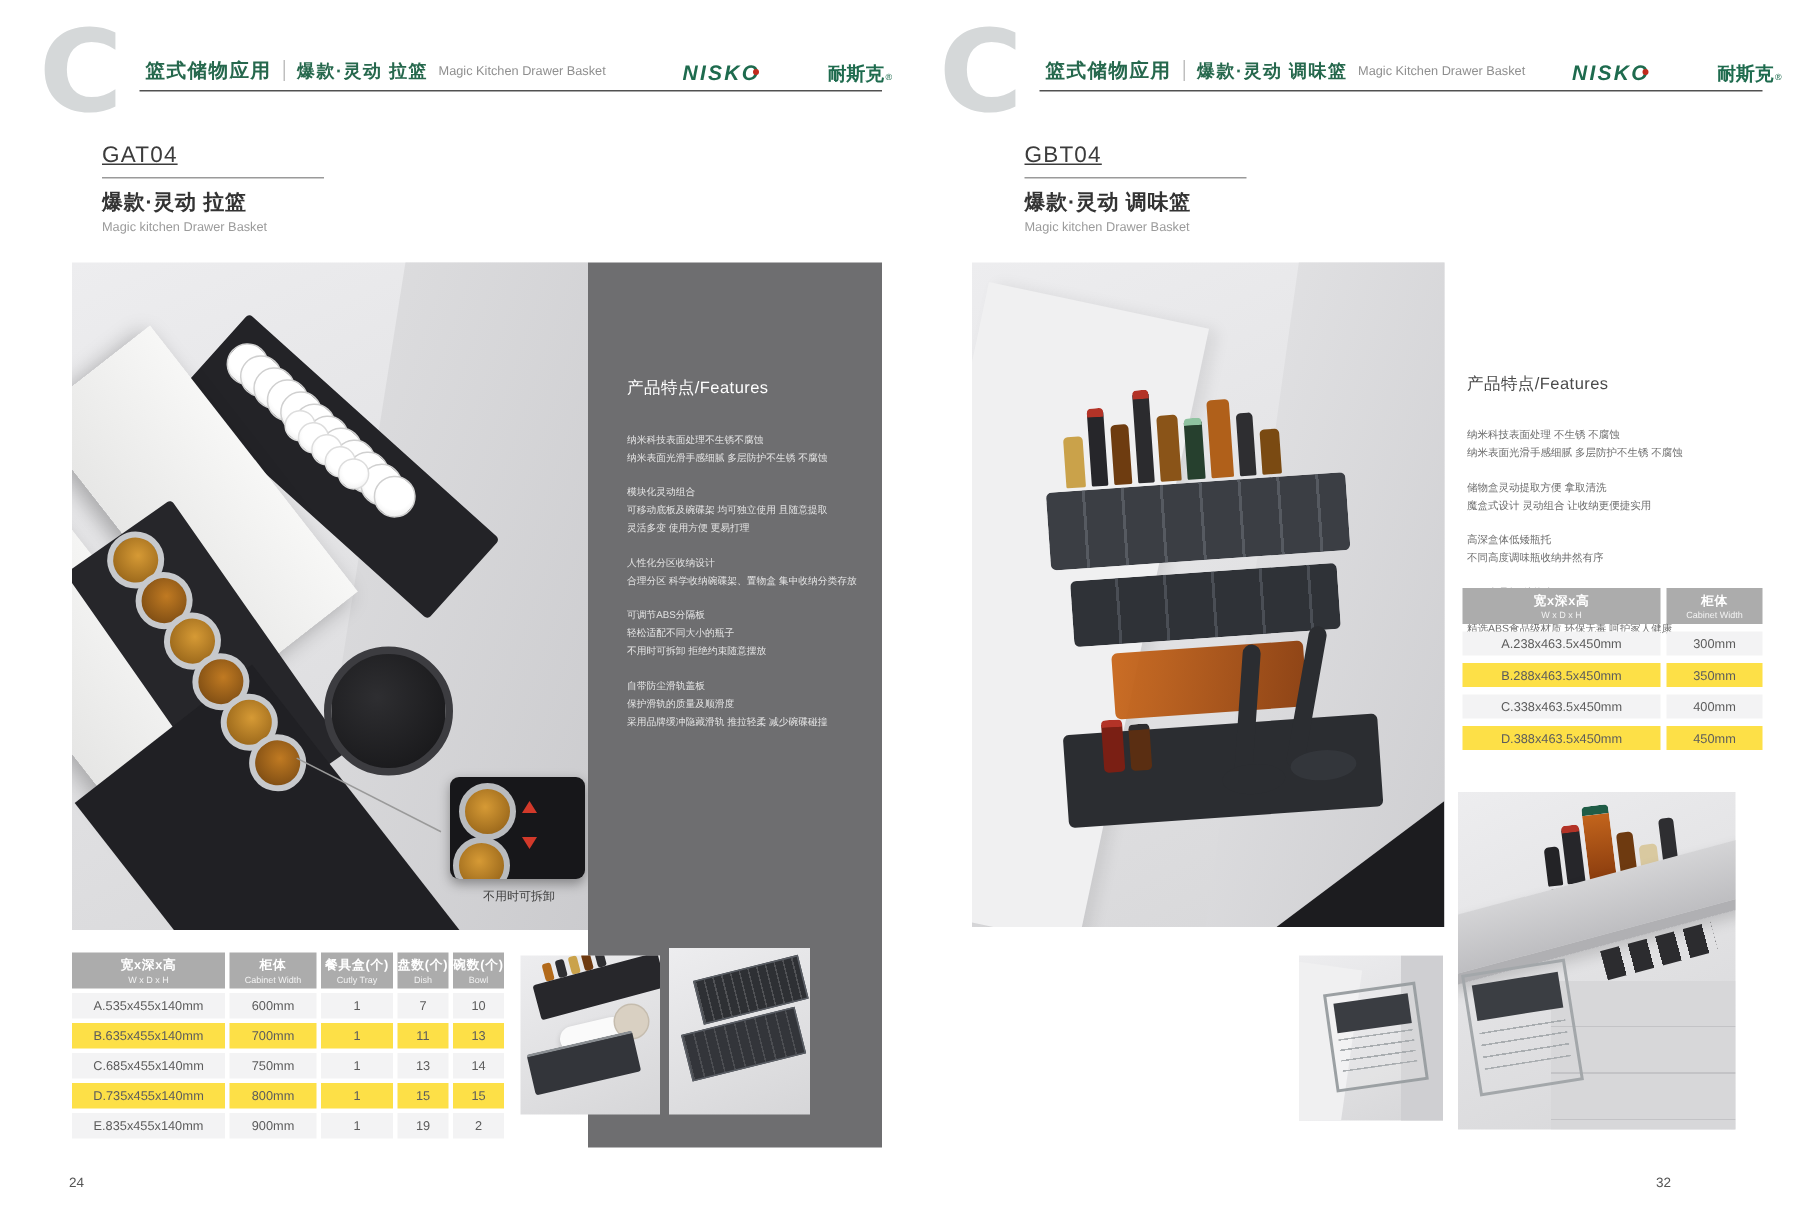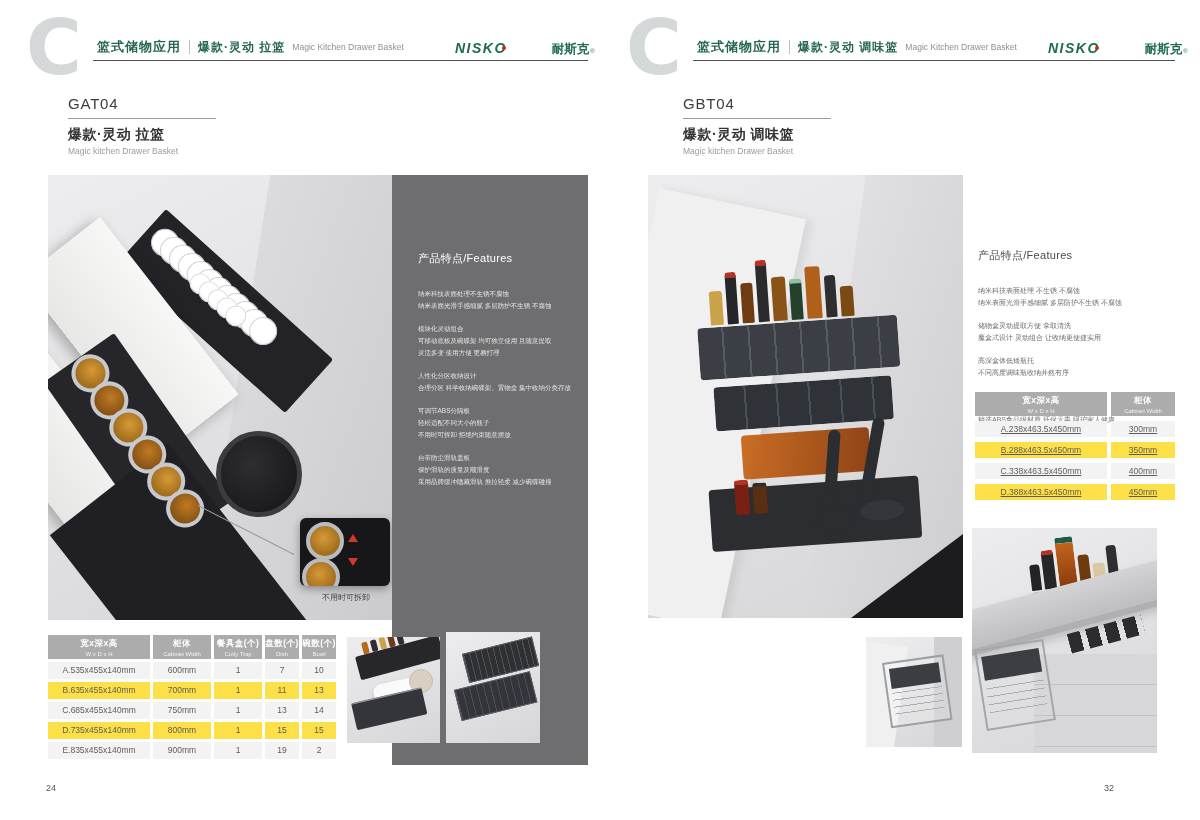--- a/index.html
+++ b/index.html
@@ -16,21 +16,21 @@
   .hdr .sub-cn{font-size:12px;font-weight:bold;color:#26684d;letter-spacing:1px;white-space:nowrap;}
   .hdr .sub-en{font-size:8.5px;color:#8f8f8f;margin-left:7px;white-space:nowrap;}
   .hrule{position:absolute;height:1px;background:#515151;}
   .logo{position:absolute;display:flex;align-items:baseline;}
   .logo .latin{font-size:14px;font-weight:bold;color:#1e6b4e;letter-spacing:1.5px;position:relative;font-style:italic;}
   .logo .odot{position:absolute;right:1px;top:6px;width:4px;height:4px;border-radius:50%;background:#c22a1c;}
   .logo .cn{font-size:12.5px;font-weight:bold;color:#1e6b4e;margin-left:5px;padding-left:40px;}
   .logo .reg{font-size:6px;color:#1e6b4e;vertical-align:super;margin-left:1px;}
 
   
-  .title .model{font-size:15px;color:#3c3c3c;letter-spacing:.8px;}
+  .title .model{font-size:15px;color:#3c3c3c;letter-spacing:.8px;text-decoration:underline;}
   .title .t-rule{width:148px;height:1px;background:#9a9a9a;margin-top:6px;}
   .title .name-cn{font-size:14px;font-weight:bold;color:#333;margin-top:7px;letter-spacing:.5px;}
   .title .name-en{font-size:8.5px;color:#9b9b9b;margin-top:2px;}
 
   
   .photo{position:absolute;overflow:hidden;background:linear-gradient(155deg,#ededef 0%,#e3e3e5 45%,#d6d6d8 100%);}
   .photo i{display:block;position:static;}
 
   
   .pl-wall{position:absolute;right:-50px;top:-30px;width:210px;height:560px;
@@ -84,21 +84,21 @@
 
   
   .spec-table{position:absolute;display:grid;}
   .lt{grid-template-columns:102px 58px 48px 34px 34px;gap:3px;}
   .rt{grid-template-columns:132px 64px;column-gap:4px;row-gap:5px;}
   .th{background:#acacac;color:#fff;text-align:center;padding:3px 0 2px;}
   .th .th-cn{display:block;font-size:8.5px;font-weight:bold;letter-spacing:.5px;}
   .th .th-en{display:block;font-size:6px;opacity:.85;margin-top:1px;}
   .td{background:#f3f3f4;color:#5c5c5c;font-size:8.5px;line-height:17px;text-align:center;white-space:nowrap;}
   .lt .td{line-height:17px;}
-  .rt .td{line-height:16px;text-decoration:underline;}
+  .rt .td{line-height:16px;}
   .td.alt{background:#fde047;}
 
   
   .p-bl1 .shelf{position:absolute;left:8px;top:20px;width:86px;height:24px;background:#27272b;
         transform:rotate(-15deg);transform-origin:0 0;border-radius:2px;}
   .p-bl1 .bottles{position:absolute;left:14px;top:6px;display:flex;gap:3px;transform:rotate(-15deg);transform-origin:0 0;}
   .p-bl1 .bottles i{width:6px;height:12px;border-radius:2px;}
   .p-bl1 .bottles i:nth-child(1){background:#b36a1a;} .p-bl1 .bottles i:nth-child(2){background:#2e2e31;}
   .p-bl1 .bottles i:nth-child(3){background:#caa24a;} .p-bl1 .bottles i:nth-child(4){background:#6e3a10;}
   .p-bl1 .bottles i:nth-child(5){background:#2e2e31;}

